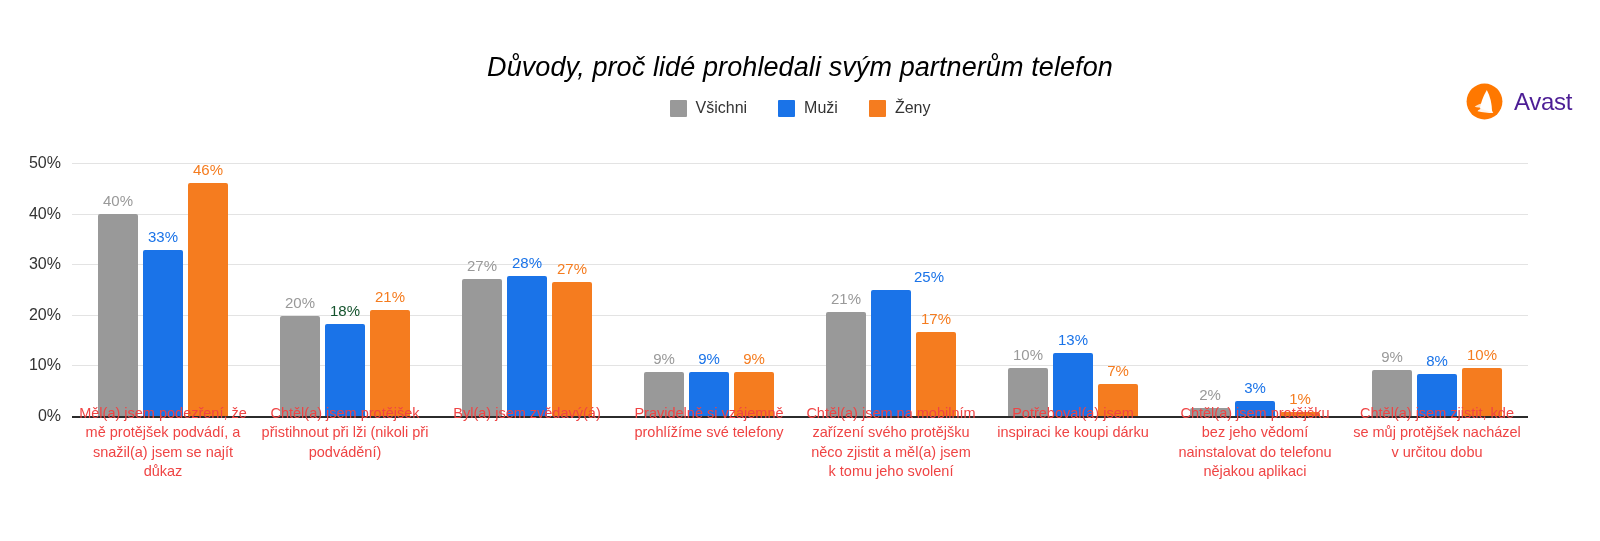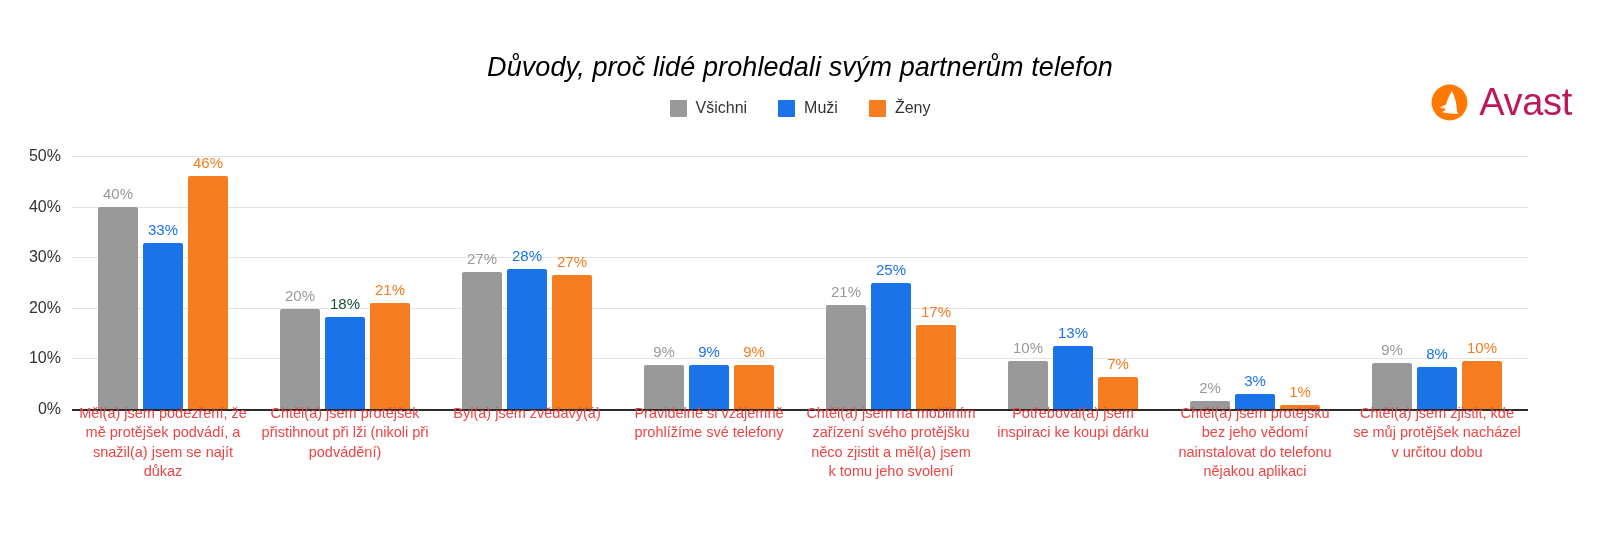--- a/index.html
+++ b/index.html
@@ -68,31 +68,31 @@
     display: flex;
     align-items: center;
     gap: 11px;
   }
   #avast-mark {
     width: 37px;
     height: 37px;
     display: block;
   }
   #avast-wordmark {
-    font-size: 38px;
-    color: #be185d;
+    font-size: 24px;
+    color: #4c1d95;
     letter-spacing: -0.3px;
     line-height: 1;
   }
 
   
   #plot {
     position: absolute;
     left: 72px;
-    top: 156px;
+    top: 163px;
     width: 1456px;
     height: 253px;
   }
 
   .gridline {
     position: absolute;
     left: 0;
     width: 100%;
     height: 1px;
     background: #e3e3e3;
@@ -290,21 +290,21 @@
           </div>
         </div>
         <div class="group">
           <div class="bars">
             <div class="bar-wrap">
               <div class="bar" title="Všichni: 21%" style="height: 104.236px; background: rgb(153, 153, 153);"></div>
               <div class="bar-label" style="color: rgb(153, 153, 153); bottom: 109.236px;">21%</div>
             </div>
             <div class="bar-wrap">
               <div class="bar" title="Muži: 25%" style="height: 125.994px; background: rgb(26, 115, 232);"></div>
-              <div class="bar-label" style="color: rgb(26, 115, 232); bottom: 130.994px;">25%</div>
+              <div class="bar-label" style="color: rgb(26, 115, 232); bottom: 130.994px; margin-left: 38px;">25%</div>
             </div>
             <div class="bar-wrap">
               <div class="bar" title="Ženy: 17%" style="height: 84.502px; background: rgb(245, 124, 31);"></div>
               <div class="bar-label" style="color: rgb(245, 124, 31); bottom: 89.502px;">17%</div>
             </div>
           </div>
         </div>
         <div class="group">
           <div class="bars">
             <div class="bar-wrap">

